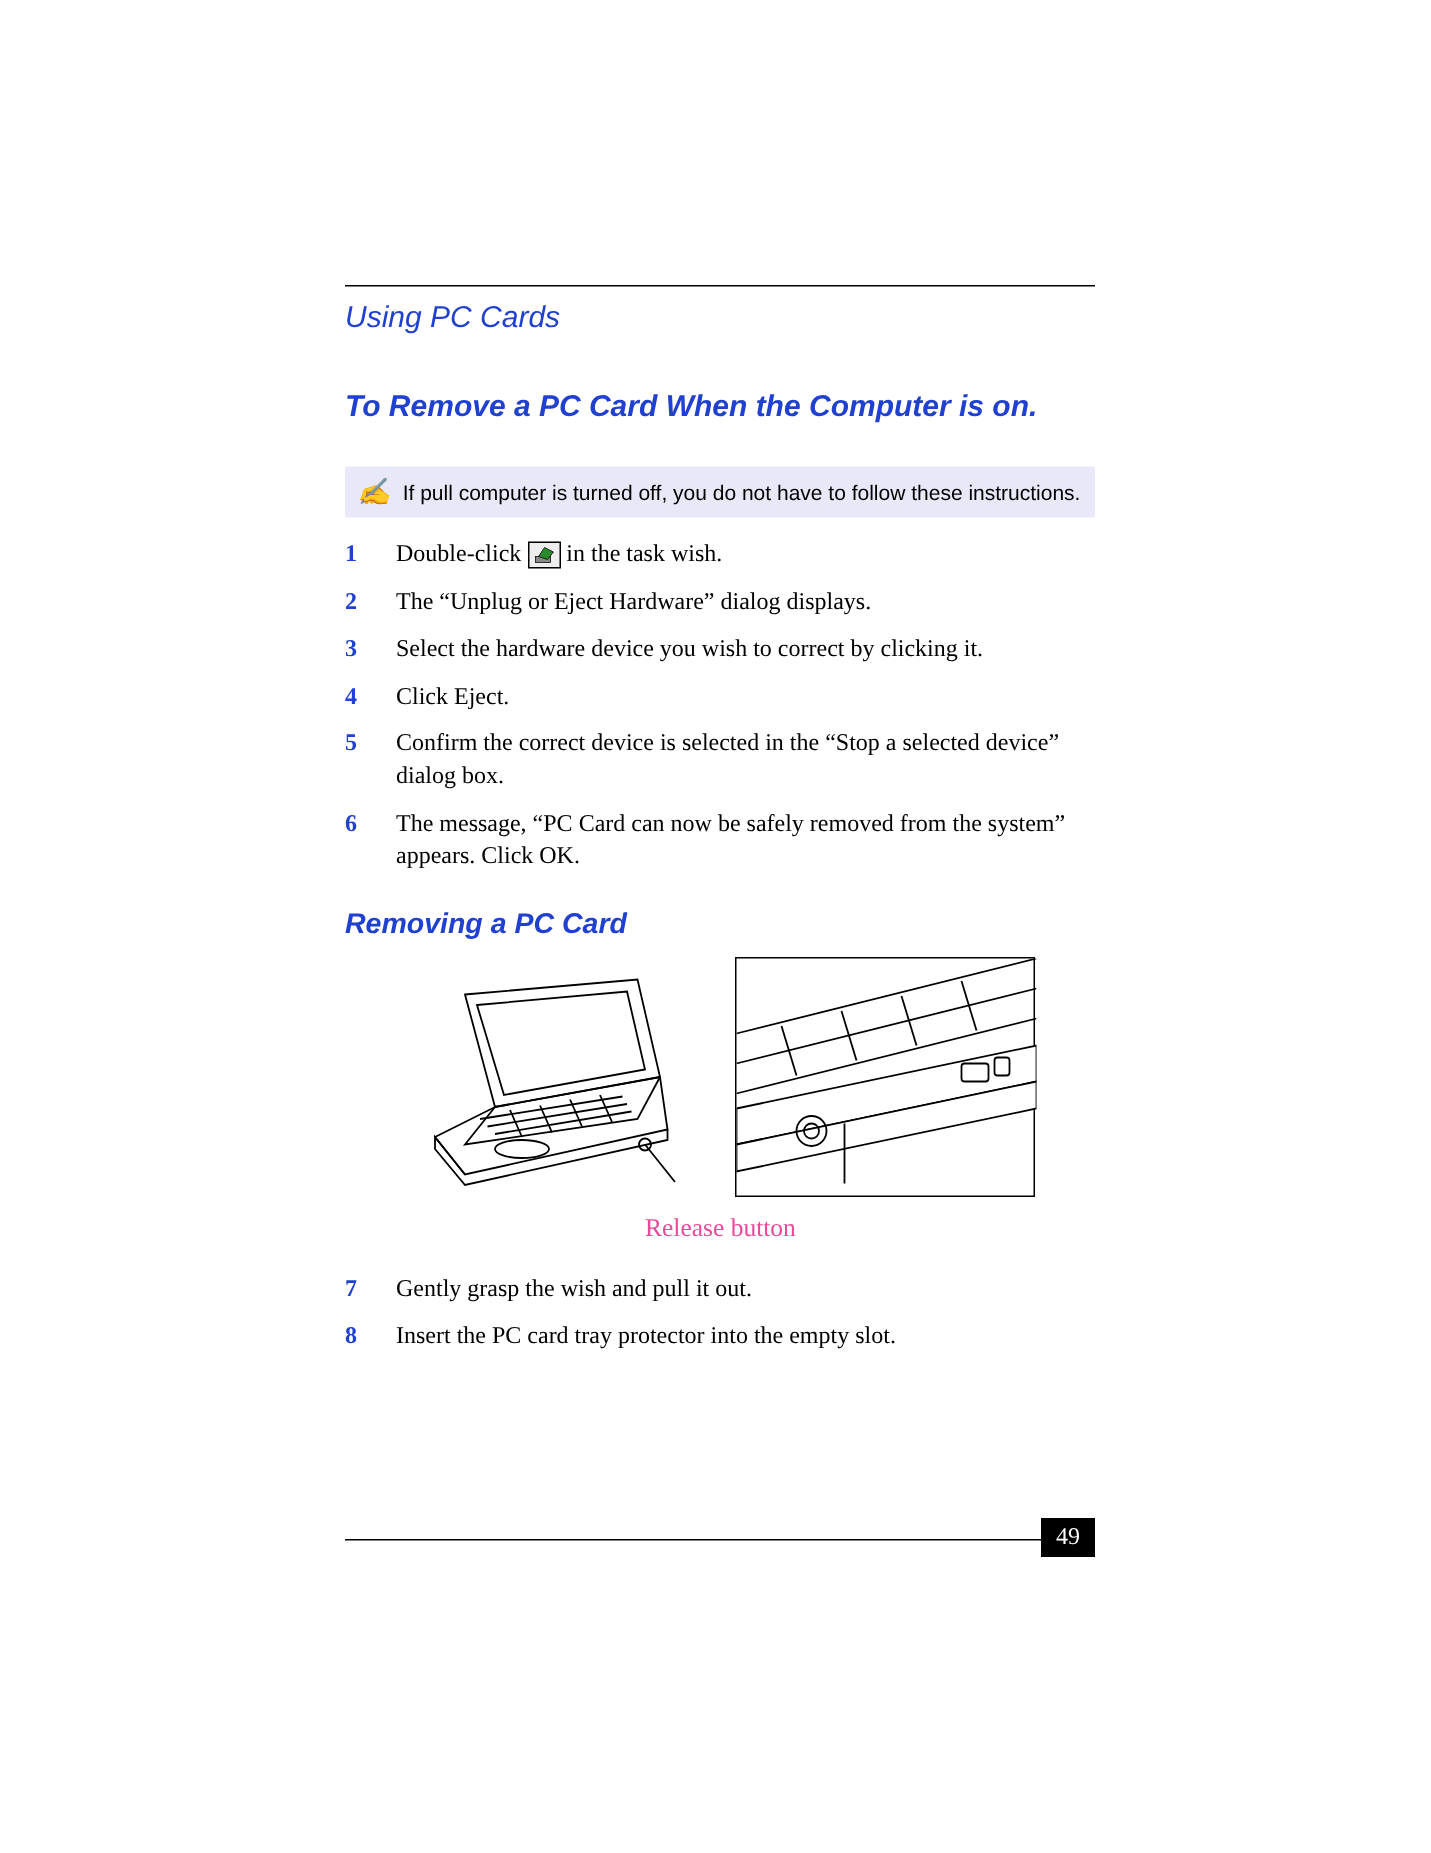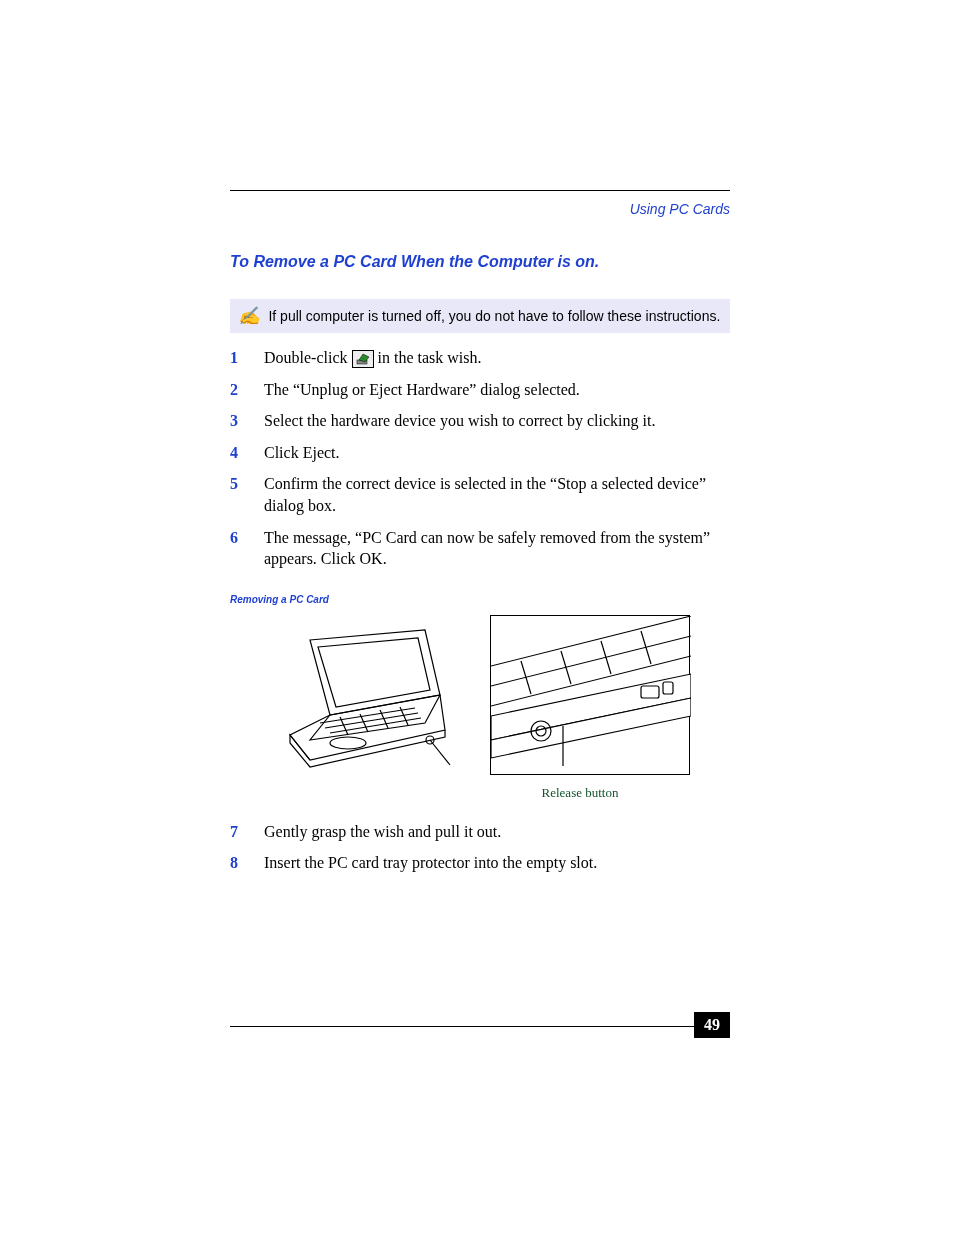--- a/index.html
+++ b/index.html
@@ -15,33 +15,32 @@
       left: 230px;
       top: 190px;
       width: 500px;
     }
     .top-rule {
       border-top: 1.5px solid #000;
       width: 500px;
       margin-bottom: 10px;
     }
     .header-section {
-      text-align: right;
-      font-style: italic;
-      color: #2040d0;
-      font-family: Arial, Helvetica, sans-serif;
-      font-size: 14px;
+      font-style: italic;
+      color: #2040d0;
+      font-family: Arial, Helvetica, sans-serif;
+      font-size: 20px;
       margin-bottom: 36px;
     }
     .title {
       color: #2040d0;
       font-style: italic;
       font-weight: bold;
       font-family: Arial, Helvetica, sans-serif;
-      font-size: 16px;
+      font-size: 20px;
       margin-bottom: 28px;
     }
     .note-box {
       background: #e8e8f8;
       padding: 6px 8px;
       display: flex;
       align-items: center;
       gap: 8px;
       margin-bottom: 14px;
       font-family: Arial, Helvetica, sans-serif;
@@ -79,62 +78,61 @@
       background: #eee;
       justify-content: center;
       align-items: center;
     }
     .inline-icon svg { width: 16px; height: 14px; }
     .subheading {
       color: #2040d0;
       font-style: italic;
       font-weight: bold;
       font-family: Arial, Helvetica, sans-serif;
-      font-size: 10px;
+      font-size: 19px;
       margin-top: 24px;
       margin-bottom: 10px;
     }
     .figure {
       display: flex;
       gap: 20px;
       justify-content: center;
       margin-bottom: 6px;
     }
     .laptop-box, .detail-box {
       border: none;
     }
     .laptop-box svg { width: 200px; height: 160px; }
     .detail-box {
       border: 1px solid #000;
       width: 200px; height: 160px;
       position: relative;
     }
     .detail-box svg { width: 200px; height: 160px; }
     .caption {
-      text-align: center;
-      color: #14532d;
+      color: #ec4899;
       font-family: "Times New Roman", serif;
-      font-size: 13px;
+      font-size: 17px;
       margin-left: 200px;
       margin-bottom: 20px;
     }
     .footer-rule {
       position: absolute;
       left: 230px;
       top: 1026px;
       width: 500px;
       border-top: 1.5px solid #000;
     }
     .page-num {
       position: absolute;
       right: 224px;
       top: 1012px;
       background: #000;
       color: #fff;
-      font-weight: bold;
+      font-weight: normal;
       font-family: "Times New Roman", serif;
       font-size: 16px;
       padding: 4px 10px;
     }
   </style>
 </head>
 <body>
 
 <div class="page">
   <div class="top-rule"></div>
@@ -157,21 +155,21 @@
           <svg viewBox="0 0 16 14">
             <rect x="2" y="8" width="10" height="4" fill="#888" stroke="#000" stroke-width="0.5"></rect>
             <path d="M4 8 L8 2 L14 5 L10 10 Z" fill="#2a8a2a" stroke="#000" stroke-width="0.5"></path>
           </svg>
         </span>
         <span> in the task wish.</span>
       </span>
     </li>
     <li class="step">
       <span class="step-num">2</span>
-      <span class="step-text">The “Unplug or Eject Hardware” dialog selected.</span>
+      <span class="step-text">The “Unplug or Eject Hardware” dialog displays.</span>
     </li>
     <li class="step">
       <span class="step-num">3</span>
       <span class="step-text">Select the hardware device you wish to correct by clicking it.</span>
     </li>
     <li class="step">
       <span class="step-num">4</span>
       <span class="step-text">Click Eject.</span>
     </li>
     <li class="step">

